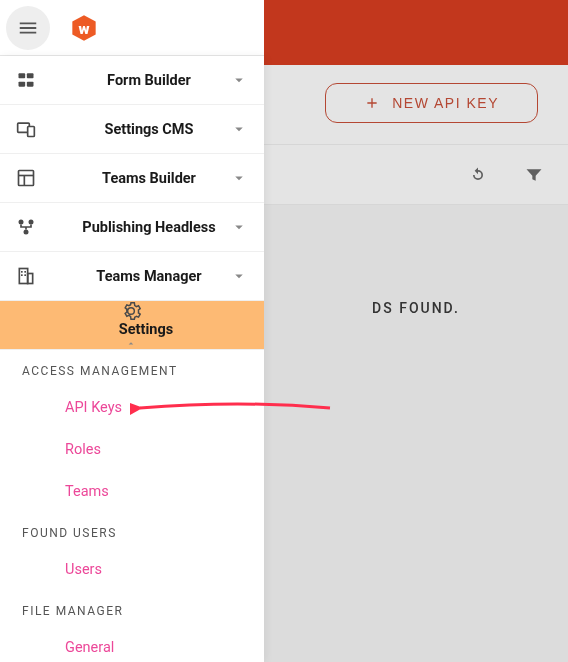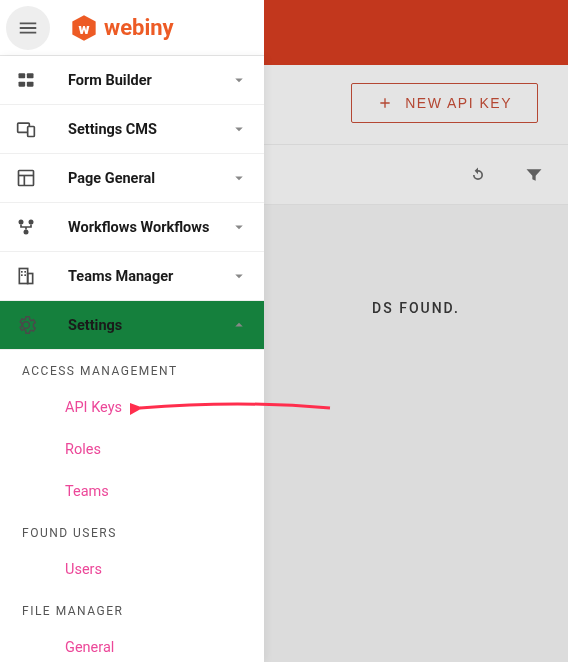--- a/index.html
+++ b/index.html
@@ -31,25 +31,25 @@
   }
   .logo-hex svg { width: 28px; height: 28px; }
 
   
   .page-header {
     position: absolute; top: 65px; left: 0; right: 0; height: 80px;
     background: #fff; border-bottom: 1px solid #eee;
   }
   .new-key-btn {
     position: absolute; top: 18px; right: 30px;
-    height: 40px; padding: 0 25px;
+    height: 40px; padding: 0 38px;
     border: 1px solid #c2371d; color: #c2371d; background: #fff;
     font-size: 14px; letter-spacing: 1.5px; font-weight: 500;
     display: inline-flex; align-items: center; gap: 12px; cursor: pointer;
-    border-radius: 2px;
+    border-radius: 12px;
   }
   .new-key-btn svg { width: 16px; height: 16px; fill: #c2371d; }
 
   
   .toolbar {
     position: absolute; top: 145px; left: 0; right: 0; height: 60px;
     background: #fff; border-bottom: 1px solid #eee;
   }
   .tool-icons {
     position: absolute; right: 24px; top: 0; height: 60px;
@@ -70,34 +70,34 @@
 
   
   .sidebar {
     position: absolute; left: 0; top: 56px; width: 264px; bottom: 0;
     background: #fff; overflow: hidden;
     box-shadow: 2px 0 8px rgba(0,0,0,0.06);
   }
   .sidebar-item {
     height: 49px; display: flex; align-items: center;
     padding: 0 16px 0 14px; border-bottom: 1px solid #efefef;
-    cursor: pointer; position: relative;
+    cursor: pointer; position: relative; text-align: center;
   }
   .sidebar-item .icon-slot {
     width: 24px; height: 24px; display: flex; align-items: center; justify-content: center;
     color: #4a4a4a;
   }
   .sidebar-item .icon-slot svg { width: 20px; height: 20px; fill: #4a4a4a; }
   .sidebar-item .label {
     flex: 1; margin-left: 30px; font-size: 14.5px; font-weight: 700; color: #1a1a1a;
   }
   .sidebar-item .chev {
     width: 18px; height: 18px; fill: #888;
   }
-  .sidebar-item.expanded { background: #15803d; }
+  .sidebar-item.expanded { background: #fdba74; flex-direction: column; }
   .sidebar-sub-header {
     padding: 14px 0 8px 22px; font-size: 12px; letter-spacing: 1.5px; color: #555;
   }
   .sidebar-sub-item {
     height: 42px; display: flex; align-items: center; padding-left: 65px;
     font-size: 14.5px; color: #ec4899; cursor: pointer;
   }
 
   
   .arrow-ann {
@@ -115,21 +115,20 @@
         <path d="M3 6h18v2H3V6zm0 5h18v2H3v-2zm0 5h18v2H3v-2z"></path>
       </svg>
   </div>
   <div class="logo">
     <span class="logo-hex">
       <svg viewBox="0 0 24 24">
           <polygon fill="#ed5b25" points="12,1 22,6.5 22,17.5 12,23 2,17.5 2,6.5"></polygon>
           <text x="12" y="17" text-anchor="middle" font-size="13" font-weight="900" fill="#fff">w</text>
         </svg>
     </span>
-    <span>webiny</span>
   </div>
 </div>
 
 <div class="page-header">
   <button class="new-key-btn">
     <svg viewBox="0 0 24 24">
         <path d="M11 5h2v6h6v2h-6v6h-2v-6H5v-2h6z"></path>
       </svg>
     <span>NEW API KEY</span>
   </button>
@@ -181,36 +180,36 @@
   </div>
 
   <div class="sidebar-item">
     <span class="icon-slot">
       <svg viewBox="0 0 24 24">
           <rect x="3" y="3" width="18" height="18" rx="1" fill="none" stroke="#4a4a4a" stroke-width="2"></rect>
           <line x1="3" y1="9" x2="21" y2="9" stroke="#4a4a4a" stroke-width="2"></line>
           <line x1="10" y1="9" x2="10" y2="21" stroke="#4a4a4a" stroke-width="2"></line>
         </svg>
     </span>
-    <span class="label">Page General</span>
+    <span class="label">Teams Builder</span>
     <svg class="chev" viewBox="0 0 24 24">
         <path d="M7 10l5 5 5-5z"></path>
       </svg>
   </div>
 
   <div class="sidebar-item">
     <span class="icon-slot">
       <svg viewBox="0 0 24 24">
           <circle cx="6" cy="6" r="3"></circle>
           <circle cx="18" cy="6" r="3"></circle>
           <circle cx="12" cy="18" r="3"></circle>
           <path d="M6 9v3h12V9M12 12v3" stroke="#4a4a4a" stroke-width="2" fill="none"></path>
         </svg>
     </span>
-    <span class="label">Workflows Workflows</span>
+    <span class="label">Publishing Headless</span>
     <svg class="chev" viewBox="0 0 24 24">
         <path d="M7 10l5 5 5-5z"></path>
       </svg>
   </div>
 
   <div class="sidebar-item">
     <span class="icon-slot">
       <svg viewBox="0 0 24 24">
           <rect x="4" y="3" width="10" height="18" fill="none" stroke="#4a4a4a" stroke-width="2"></rect>
           <rect x="14" y="9" width="6" height="12" fill="none" stroke="#4a4a4a" stroke-width="2"></rect>

